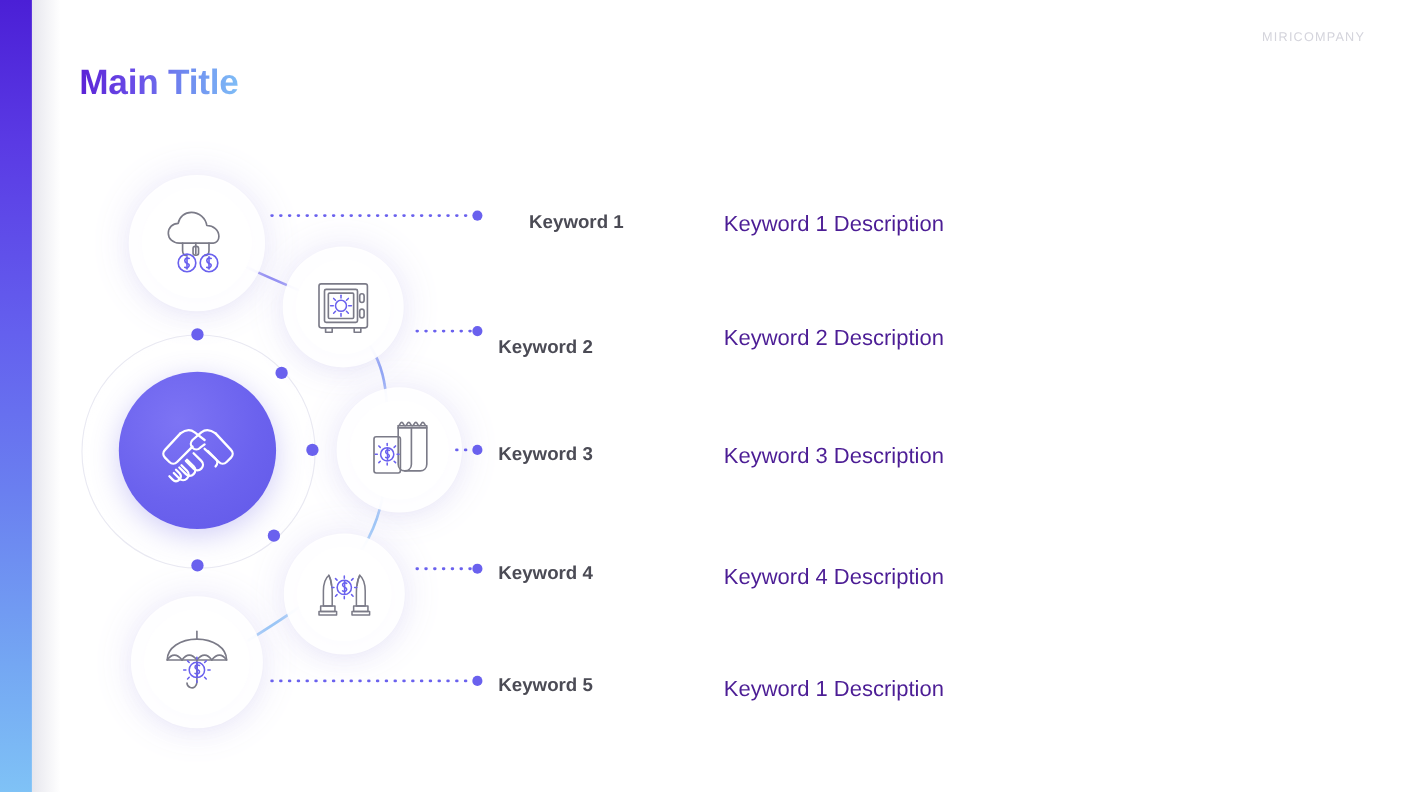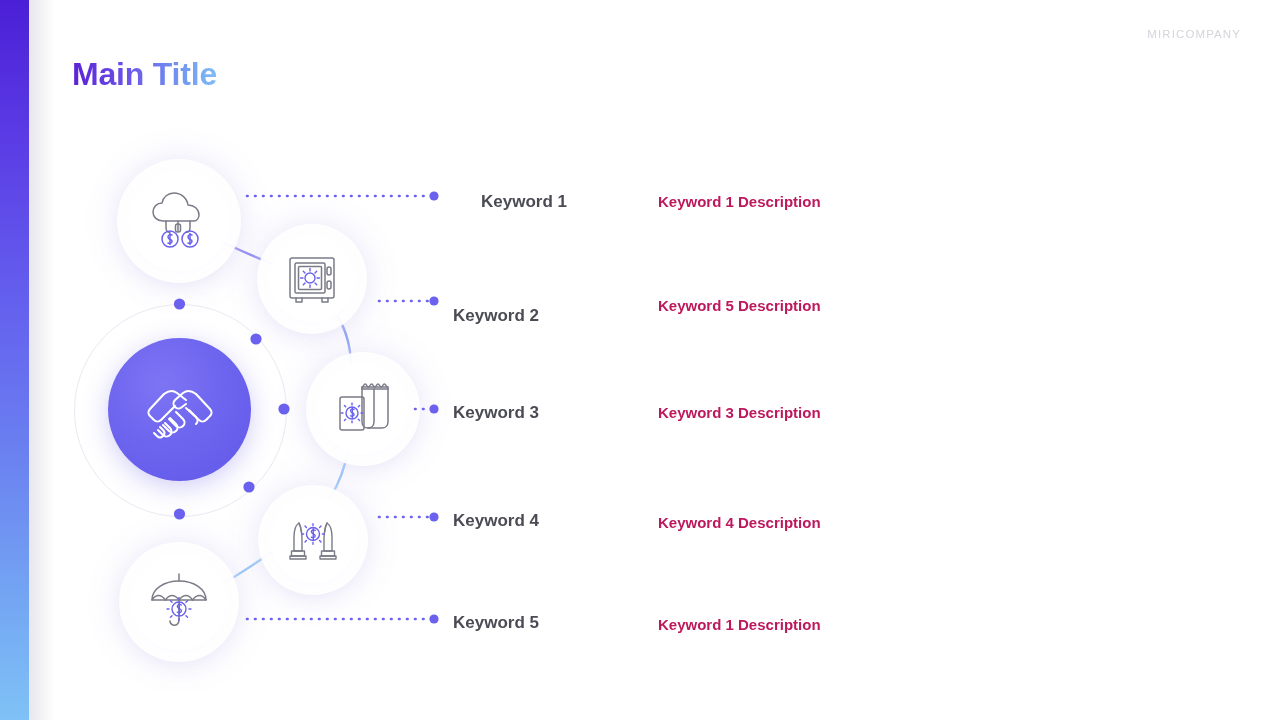--- a/index.html
+++ b/index.html
@@ -66,21 +66,21 @@
     position:absolute;z-index:2;border-radius:50%;
     background:radial-gradient(circle,rgba(241,239,252,0.95) 40%,rgba(247,246,253,0.0) 72%);
   }
   
   .kw-title{
     position:absolute;z-index:5;
     font-size:17px;font-weight:bold;color:#4b4b55;white-space:nowrap;
   }
   .kw-desc{
     position:absolute;z-index:5;
-    font-size:15px;font-weight:bold;color:#be185d;white-space:nowrap;
+    font-size:20px;font-weight:normal;color:#4c1d95;white-space:nowrap;
   }
 </style>
 </head>
 <body>
 
 <div id="left-bar-shadow"></div>
 <div id="left-bar"></div>
 
 <div id="page-title">Main Title</div>
 <div id="brand-label">MIRICOMPANY</div>
@@ -270,21 +270,21 @@
         <path d="M33 28.5 L33 30.2"></path>
           <path d="M33 49.8 L33 51.5"></path>
       </g>
     </svg>
   </div>
 
   <div class="kw-title" style="left:453px;top:192px;margin-left:28px;">Keyword 1</div>
   <div class="kw-desc" style="left:658px;top:193px;">Keyword 1 Description</div>
 
   <div class="kw-title" style="left:453px;top:306px;">Keyword 2</div>
-  <div class="kw-desc" style="left:658px;top:297px;">Keyword 5 Description</div>
+  <div class="kw-desc" style="left:658px;top:297px;">Keyword 2 Description</div>
 
   <div class="kw-title" style="left:453px;top:403px;">Keyword 3</div>
   <div class="kw-desc" style="left:658px;top:404px;">Keyword 3 Description</div>
 
   <div class="kw-title" style="left:453px;top:511px;text-align:center;">Keyword 4</div>
   <div class="kw-desc" style="left:658px;top:514px;text-align:center;">Keyword 4 Description</div>
 
   <div class="kw-title" style="left:453px;top:613px;">Keyword 5</div>
   <div class="kw-desc" style="left:658px;top:616px;">Keyword 1 Description</div>
 

